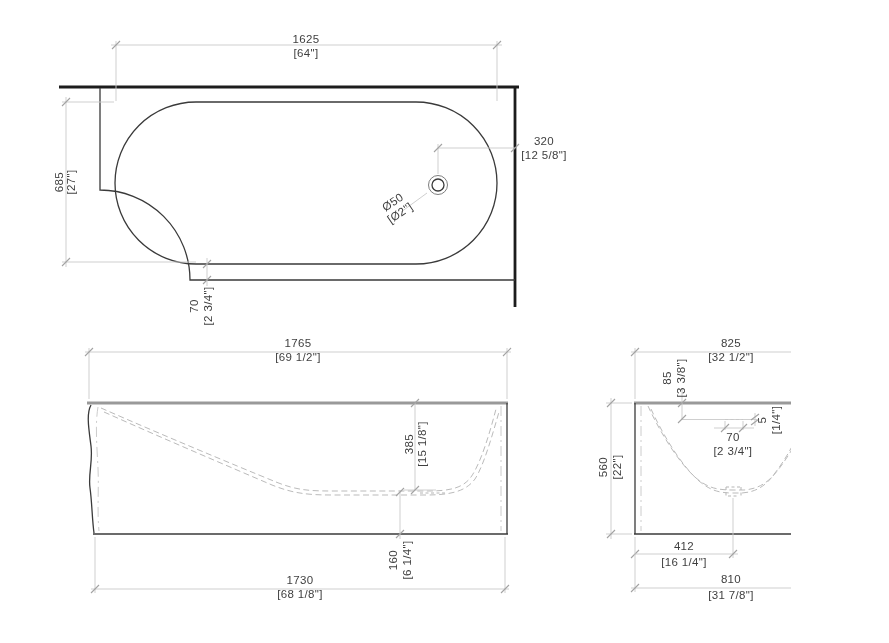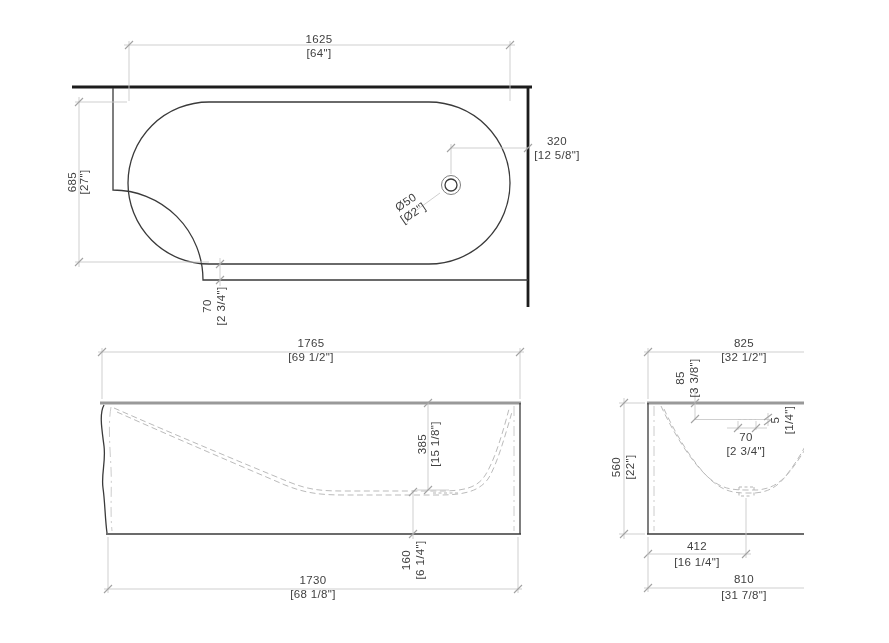--- a/index.html
+++ b/index.html
@@ -1,16 +1,16 @@
 <!DOCTYPE html>
 <html><head>
 <meta charset="utf-8">
 <style>
   html,body{margin:0;padding:0;background:#ffffff;}
-  .canvas{position:relative;width:791px;height:643px;background:#fff;overflow:hidden;padding-left:13px;}
+  .canvas{position:relative;width:791px;height:643px;background:#fff;overflow:hidden;}
   svg text{
     font-family:"Liberation Sans", sans-serif;
     font-size:11.5px;
     fill:#3f3f3f;
     letter-spacing:0.35px;
   }
   .tmid{text-anchor:middle;}
   .wall{stroke:#1c1c1c;stroke-width:2.8;fill:none;stroke-linecap:butt;}
   .ol{stroke:#3a3a3a;stroke-width:1.3;fill:none;}
   .ol2{stroke:#3a3a3a;stroke-width:1.6;fill:none;}

